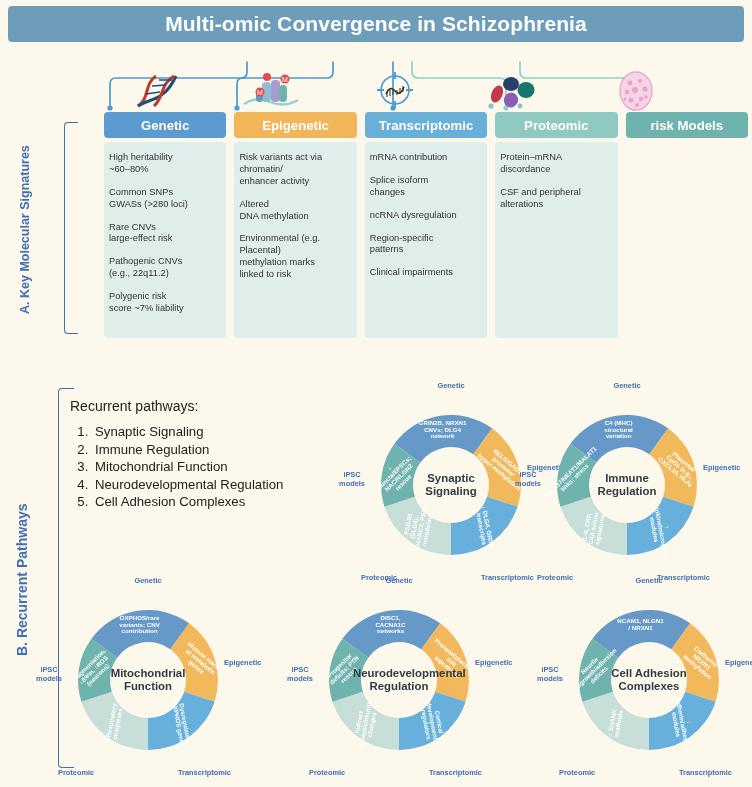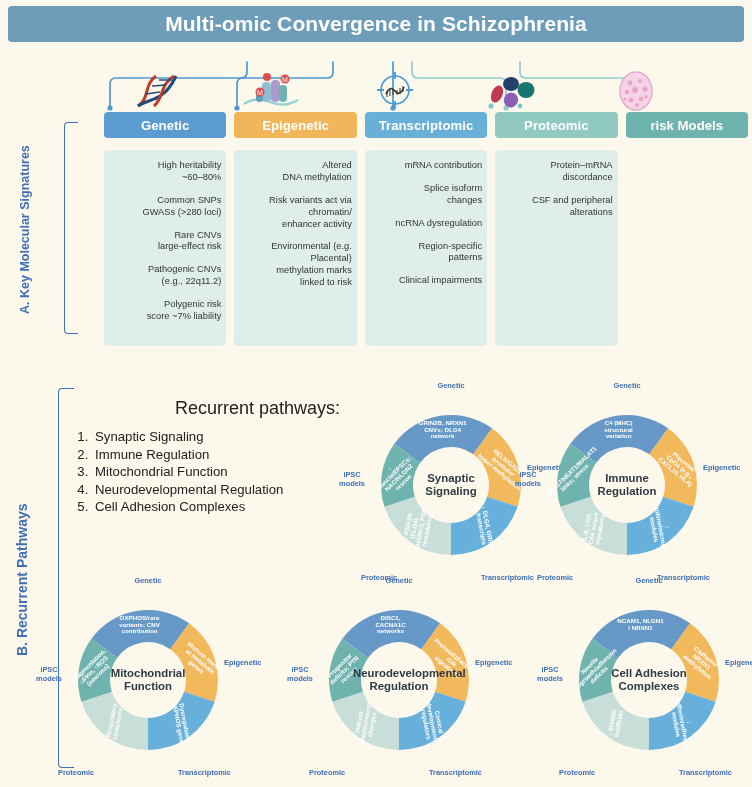--- a/index.html
+++ b/index.html
@@ -38,33 +38,33 @@
   #connectors{ position:absolute; left:0; top:0; width:752px; height:787px; pointer-events:none;}
 
   
   #columns{ position:absolute; left:104px; top:112px; width:644px; display:flex; gap:8px; }
   .col{ width:calc((644px - 32px)/5); }
   .col-head{
     height:26px; border-radius:4px; display:flex; align-items:center; justify-content:center;
     color:#fff; font-weight:bold; font-size:13.2px; white-space:nowrap;
   }
   .col-body{
-    margin-top:12px; min-height:196px; background:#dfeeea; border-radius:4px;
+    margin-top:4px; min-height:196px; background:#dfeeea; border-radius:4px;
     padding:10px 5px 10px 5px;
     display:flex; flex-direction:column; gap:11px; align-items:center;
-    font-size:9.3px; line-height:1.28; text-align:right; color:#333;
+    font-size:9.3px; line-height:1.28; text-align:left; color:#333;
   }
   .col-body .it{ width:100%; }
 
   
   .colicon{ position:absolute; }
 
   
   #pathlist{ position:absolute; left:70px; top:398px; width:270px; color:#222;}
-  #pathlist .hd{ font-size:18px; margin-bottom:9px;text-align:right; }
+  #pathlist .hd{ font-size:14px; margin-bottom:9px; }
   #pathlist ol{ margin-left:22px; font-size:13.2px; line-height:1.33;}
   #pathlist li{ padding-left:3px; }
 
   
   .donut{ position:absolute; width:200px; height:200px; }
   .donut svg{ display:block; }
   .dtitle{
     position:absolute; left:50%; top:50%; transform:translate(-50%,-50%);
     width:92px; text-align:center; font-size:11.4px; font-weight:bold; color:#2f3b45;
     line-height:1.18;
@@ -165,22 +165,22 @@
         <div class="it">High heritability<br>~60–80%</div>
         <div class="it">Common SNPs<br>GWASs (&gt;280 loci)</div>
         <div class="it">Rare CNVs<br>large-effect risk</div>
         <div class="it">Pathogenic CNVs<br>(e.g., 22q11.2)</div>
         <div class="it">Polygenic risk<br>score  ~7% liability</div>
       </div>
     </div>
     <div class="col">
       <div class="col-head" style="background: rgb(240, 182, 89);">Epigenetic</div>
       <div class="col-body">
+        <div class="it">Risk variants act via<br>chromatin/<br>enhancer activity</div>
         <div class="it">Altered<br>DNA methylation</div>
-        <div class="it">Risk variants act via<br>chromatin/<br>enhancer activity</div>
         <div class="it">Environmental (e.g.<br>Placental)<br>methylation marks<br>linked to risk</div>
       </div>
     </div>
     <div class="col">
       <div class="col-head" style="background: rgb(104, 176, 216);">Transcriptomic</div>
       <div class="col-body">
         <div class="it">mRNA contribution</div>
         <div class="it">Splice isoform<br>changes</div>
         <div class="it">ncRNA dysregulation</div>
         <div class="it">Region-specific<br>patterns</div>

